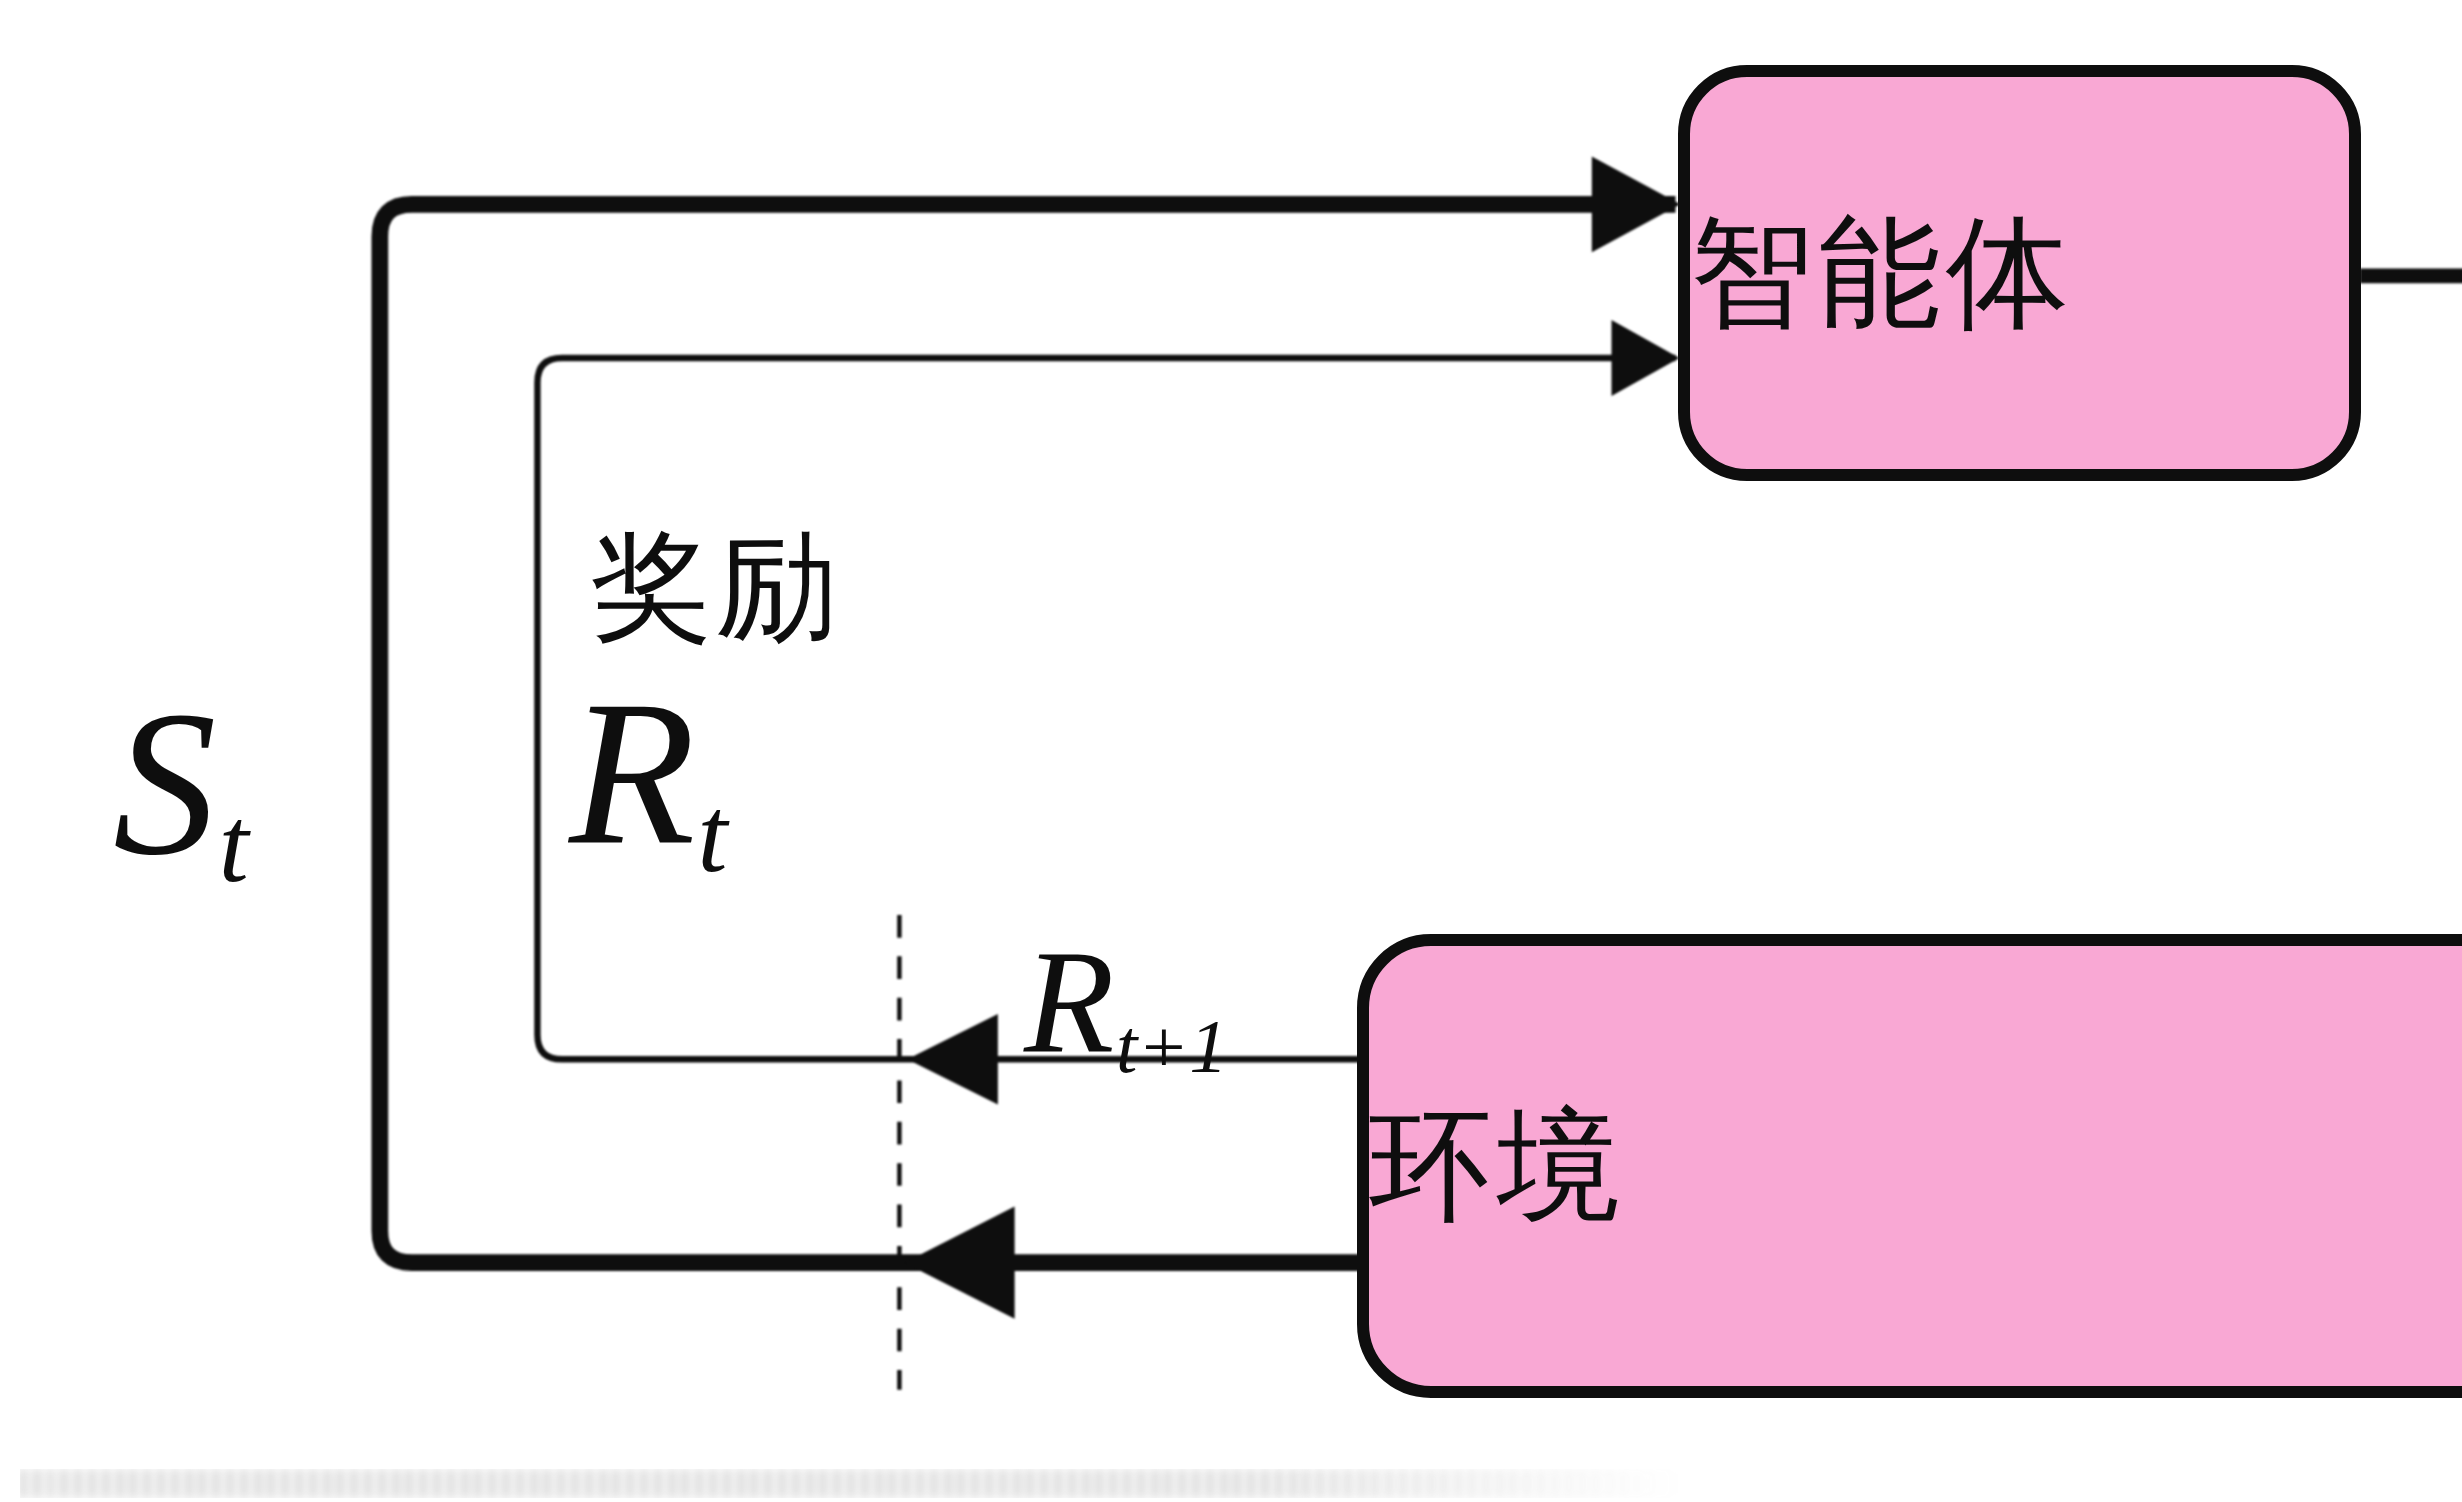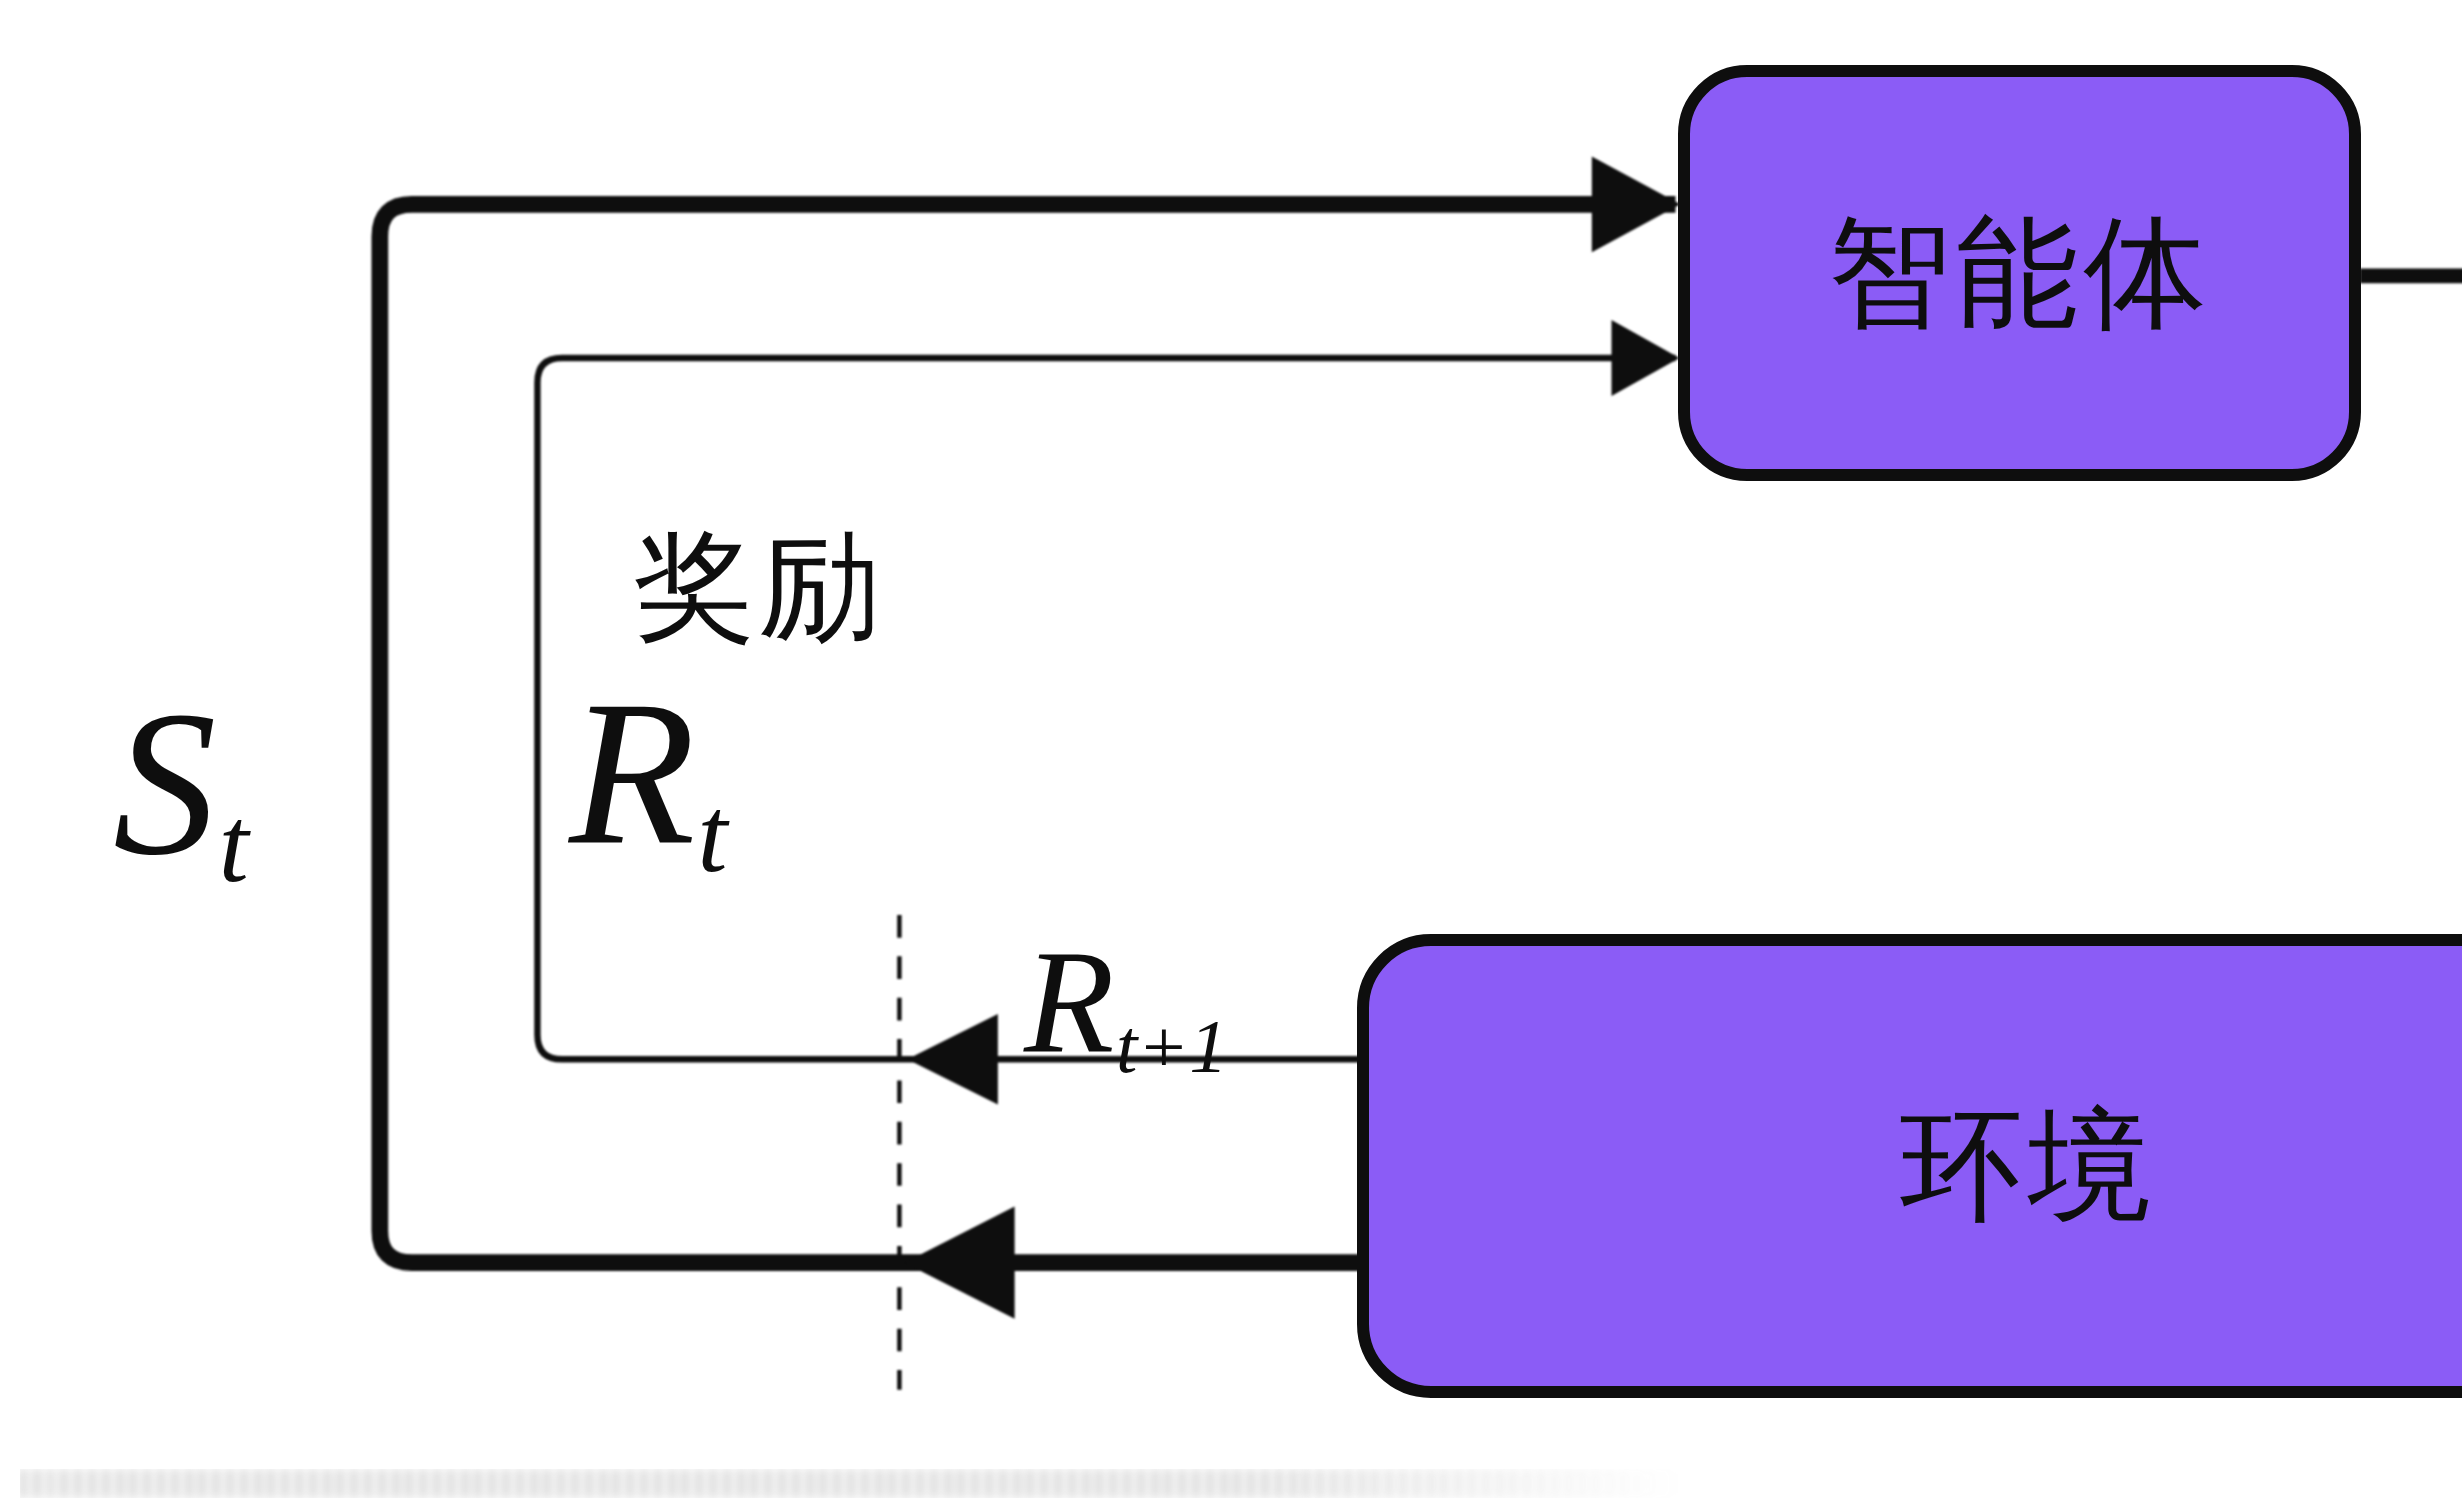--- a/index.html
+++ b/index.html
@@ -20,26 +20,26 @@
   }
   svg.art {
     position: absolute;
     left: 0; top: 0;
     width: 3940px;
     height: 1502px;
     filter: blur(1px);
   }
   .node-box {
     position: absolute;
-    background: #8b5cf6;
+    background: #f9a8d4;
     border: 12.8px solid #0e0e0e;
     border-radius: 69px;
     display: flex;
     align-items: center;
-    justify-content: center;
+    justify-content: flex-start;
     box-sizing: border-box;
   }
   .agent-box  { left: 1678px; top: 65px;  width: 683px; height: 416px; }
   .env-box    { left: 1357px; top: 934px; width: 1342px; height: 464px; border-radius: 74px; }
   .cjk-label {
     font-size: 123px;
     line-height: 1;
     letter-spacing: 4.9px;
     white-space: nowrap;
     color: #0e0e0e;
@@ -105,21 +105,21 @@
   </div>
 
   <div class="node-box env-box">
     <span class="cjk-label">环境</span>
   </div>
 
   <div class="math math-lg" style="left:113px; top:680px;">
     <span>S</span><span class="sub">t</span>
   </div>
 
-  <div class="side-label" style="left:591px; top:527px;margin-left:43px;">奖励</div>
+  <div class="side-label" style="left:591px; top:527px;">奖励</div>
   <div class="math math-lg" style="left:569px; top:670px;">
     <span>R</span><span class="sub">t</span>
   </div>
 
   <div class="math math-md" style="left:1024px; top:928px;">
     <span>R</span><span class="sub">t+1</span>
   </div>
 
   <div class="caption-artifact"></div>
 

